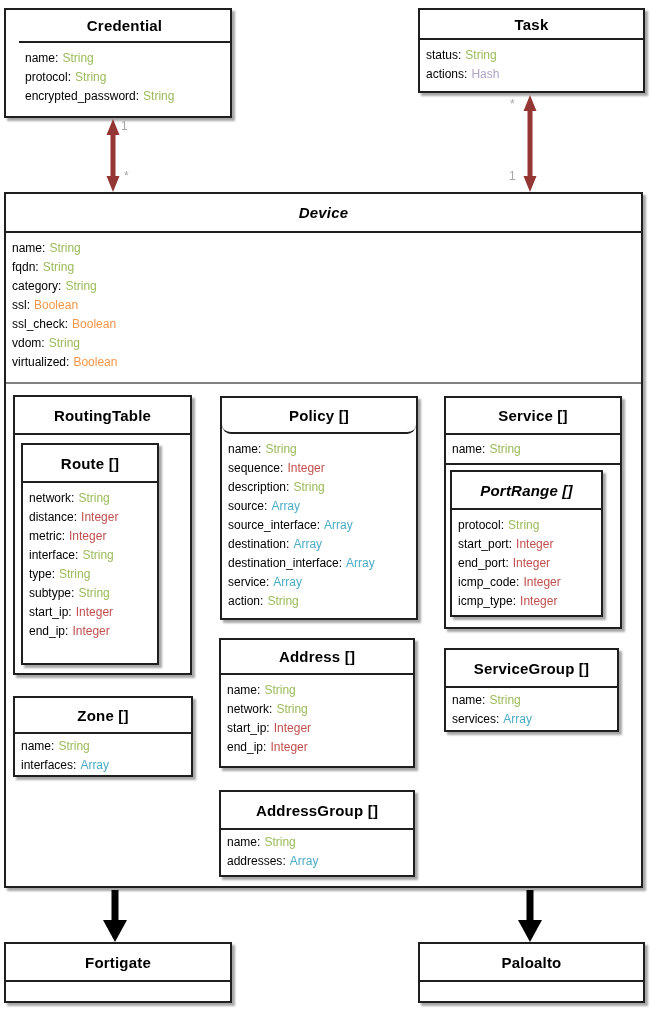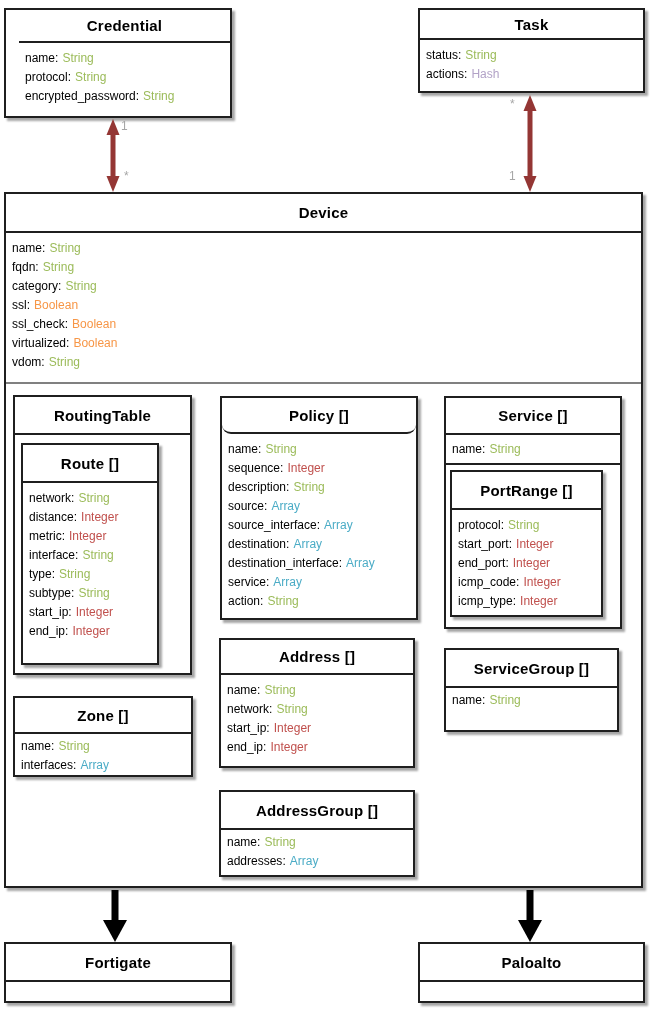--- a/index.html
+++ b/index.html
@@ -47,29 +47,29 @@
   <span class="mult" style="left: 121px; top: 120px; color: rgb(166, 166, 166);">1</span>
   <span class="mult" style="left: 124px; top: 170px; color: rgb(166, 166, 166);">*</span>
 
   <svg class="arrow" style="left:522px;top:95px;" width="16" height="97" viewBox="0 0 16 97">
     <polygon points="8,0 14.5,16 10.5,16 10.5,81 14.5,81 8,97 1.5,81 5.5,81 5.5,16 1.5,16" fill="#943634"></polygon>
   </svg>
   <span class="mult" style="left: 510px; top: 98px; color: rgb(166, 166, 166);">*</span>
   <span class="mult" style="left: 509px; top: 170px; color: rgb(166, 166, 166);">1</span>
 
   <div class="box" style="left:4px;top:192px;width:639px;height:696px;">
-    <div class="title" style="height:39px;">Device</div>
+    <div class="title" style="height:39px;font-style:italic;">Device</div>
     <div class="fields attrsec graysep" style="height:151px;">
       <div class="frow"><span class="fn">name</span><span class="ft" style="color: rgb(155, 187, 89);">String</span></div>
       <div class="frow"><span class="fn">fqdn</span><span class="ft" style="color: rgb(155, 187, 89);">String</span></div>
       <div class="frow"><span class="fn">category</span><span class="ft" style="color: rgb(155, 187, 89);">String</span></div>
       <div class="frow"><span class="fn">ssl</span><span class="ft" style="color: rgb(247, 150, 70);">Boolean</span></div>
       <div class="frow"><span class="fn">ssl_check</span><span class="ft" style="color: rgb(247, 150, 70);">Boolean</span></div>
+      <div class="frow"><span class="fn">vdom</span><span class="ft" style="color: rgb(155, 187, 89);">String</span></div>
       <div class="frow"><span class="fn">virtualized</span><span class="ft" style="color: rgb(247, 150, 70);">Boolean</span></div>
-      <div class="frow"><span class="fn">vdom</span><span class="ft" style="color: rgb(155, 187, 89);">String</span></div>
     </div>
   </div>
 
   <div class="box" style="left:13px;top:395px;width:179px;height:280px;">
     <div class="title" style="height:38px;">RoutingTable</div>
   </div>
 
   <div class="box" style="left:21px;top:443px;width:138px;height:222px;">
     <div class="title" style="height:38px;">Route []</div>
     <div class="fields">
@@ -100,21 +100,21 @@
   </div>
 
   <div class="box" style="left:444px;top:396px;width:178px;height:233px;">
     <div class="title" style="height:37px;">Service []</div>
     <div class="fields attrsec blacksep" style="height:30px;padding-top:5px;">
       <div class="frow"><span class="fn">name</span><span class="ft" style="color: rgb(155, 187, 89);">String</span></div>
     </div>
   </div>
 
   <div class="box" style="left:450px;top:470px;width:153px;height:147px;">
-    <div class="title" style="height:38px;">PortRange []</div>
+    <div class="title" style="height:38px;font-style:italic;">PortRange []</div>
     <div class="fields">
       <div class="frow"><span class="fn">protocol</span><span class="ft" style="color: rgb(155, 187, 89);">String</span></div>
       <div class="frow"><span class="fn">start_port</span><span class="ft" style="color: rgb(192, 80, 77);">Integer</span></div>
       <div class="frow"><span class="fn">end_port</span><span class="ft" style="color: rgb(192, 80, 77);">Integer</span></div>
       <div class="frow"><span class="fn">icmp_code</span><span class="ft" style="color: rgb(192, 80, 77);">Integer</span></div>
       <div class="frow"><span class="fn">icmp_type</span><span class="ft" style="color: rgb(192, 80, 77);">Integer</span></div>
     </div>
   </div>
 
   <div class="box" style="left:219px;top:638px;width:196px;height:130px;">
@@ -132,20 +132,21 @@
     <div class="fields" style="padding-top:3px;">
       <div class="frow"><span class="fn">name</span><span class="ft" style="color: rgb(155, 187, 89);">String</span></div>
       <div class="frow"><span class="fn">interfaces</span><span class="ft" style="color: rgb(75, 172, 198);">Array</span></div>
     </div>
   </div>
 
   <div class="box" style="left:444px;top:648px;width:175px;height:84px;">
     <div class="title" style="height:38px;">ServiceGroup []</div>
     <div class="fields" style="padding-top:3px;">
       <div class="frow"><span class="fn">name</span><span class="ft" style="color: rgb(155, 187, 89);">String</span></div>
+      <div class="frow"><span class="fn">services</span><span class="ft" style="color: rgb(75, 172, 198);">Array</span></div>
     </div>
   </div>
 
   <div class="box" style="left:219px;top:790px;width:196px;height:87px;">
     <div class="title" style="height:38px;">AddressGroup []</div>
     <div class="fields" style="padding-top:3px;">
       <div class="frow"><span class="fn">name</span><span class="ft" style="color: rgb(155, 187, 89);">String</span></div>
       <div class="frow"><span class="fn">addresses</span><span class="ft" style="color: rgb(75, 172, 198);">Array</span></div>
     </div>
   </div>

